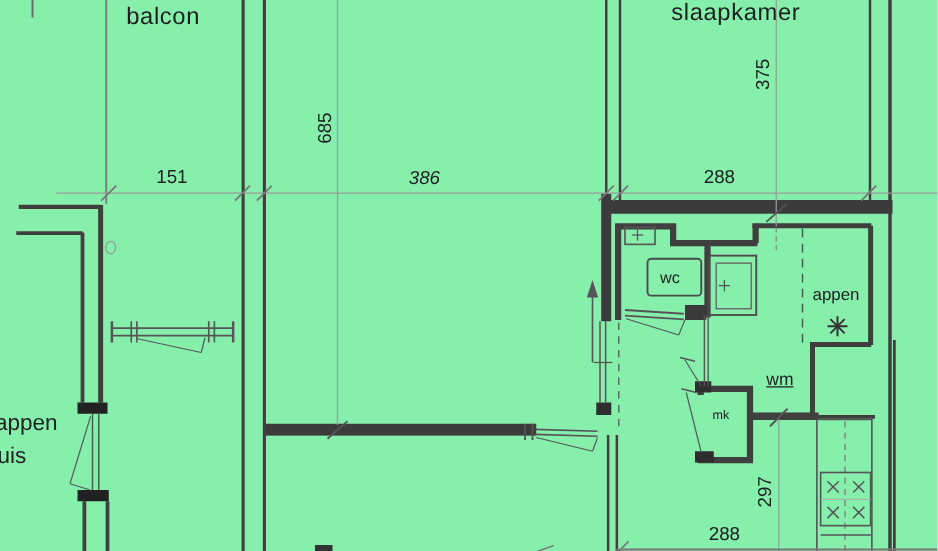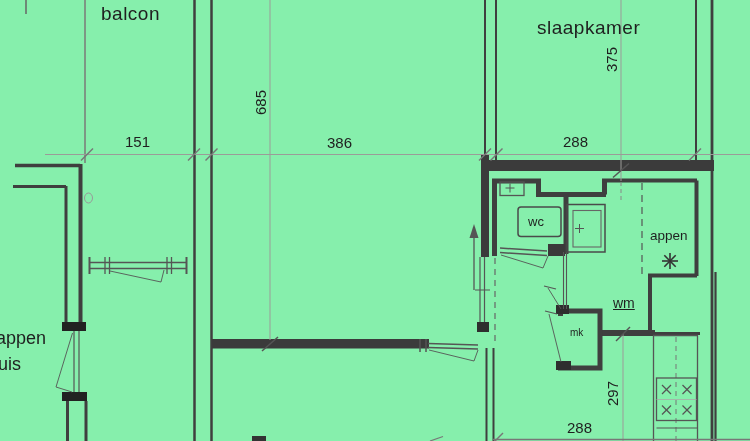--- a/index.html
+++ b/index.html
@@ -167,24 +167,24 @@
     <line x1="613" y1="177.5" x2="629" y2="163.5" stroke="#555" stroke-width="1.5"></line>
     <line x1="623" y1="334" x2="623" y2="441" stroke-width="1"></line>
     <line x1="616" y1="341" x2="630" y2="327" stroke="#555" stroke-width="1.5"></line>
     <line x1="493" y1="439.5" x2="750" y2="439.5" stroke="#777" stroke-width="1.6"></line>
     <line x1="491" y1="445" x2="503" y2="433" stroke="#777" stroke-width="1.4"></line>
     <line x1="430" y1="441" x2="443" y2="436.5" stroke="#777" stroke-width="1.2"></line>
   </g>
 </svg>
 
 <div class="label room" style="left:101px;top:4px;">balcon</div>
-<div class="label room" style="left:537px;top:18px;">slaapkamer</div>
+<div class="label room" style="left:537px;top:1px;">slaapkamer</div>
 
 <div class="label dim" style="left:125px;top:134px;">151</div>
-<div class="label dim" style="left:327px;top:135px;">386</div>
+<div class="label dim" style="left:327px;top:135px;font-style:italic;">386</div>
 <div class="label dim" style="left:563px;top:134px;">288</div>
 <div class="label dim rot" style="left:238px;top:95px;width:44px;">685</div>
 <div class="label dim rot" style="left:589px;top:52px;width:44px;">375</div>
 <div class="label dim rot" style="left:590px;top:386px;width:44px;">297</div>
 <div class="label dim" style="left:567px;top:420px;">288</div>
 
 <div class="label small" style="left:528px;top:215px;text-align:center;">wc</div>
 <div class="label small" style="left:650px;top:229px;font-size:13.5px;">appen</div>
 <div class="label small" style="left:613px;top:296px;font-size:14px;text-decoration:underline;">wm</div>
 <div class="label small" style="left:570px;top:328px;font-size:10px;">mk</div>

